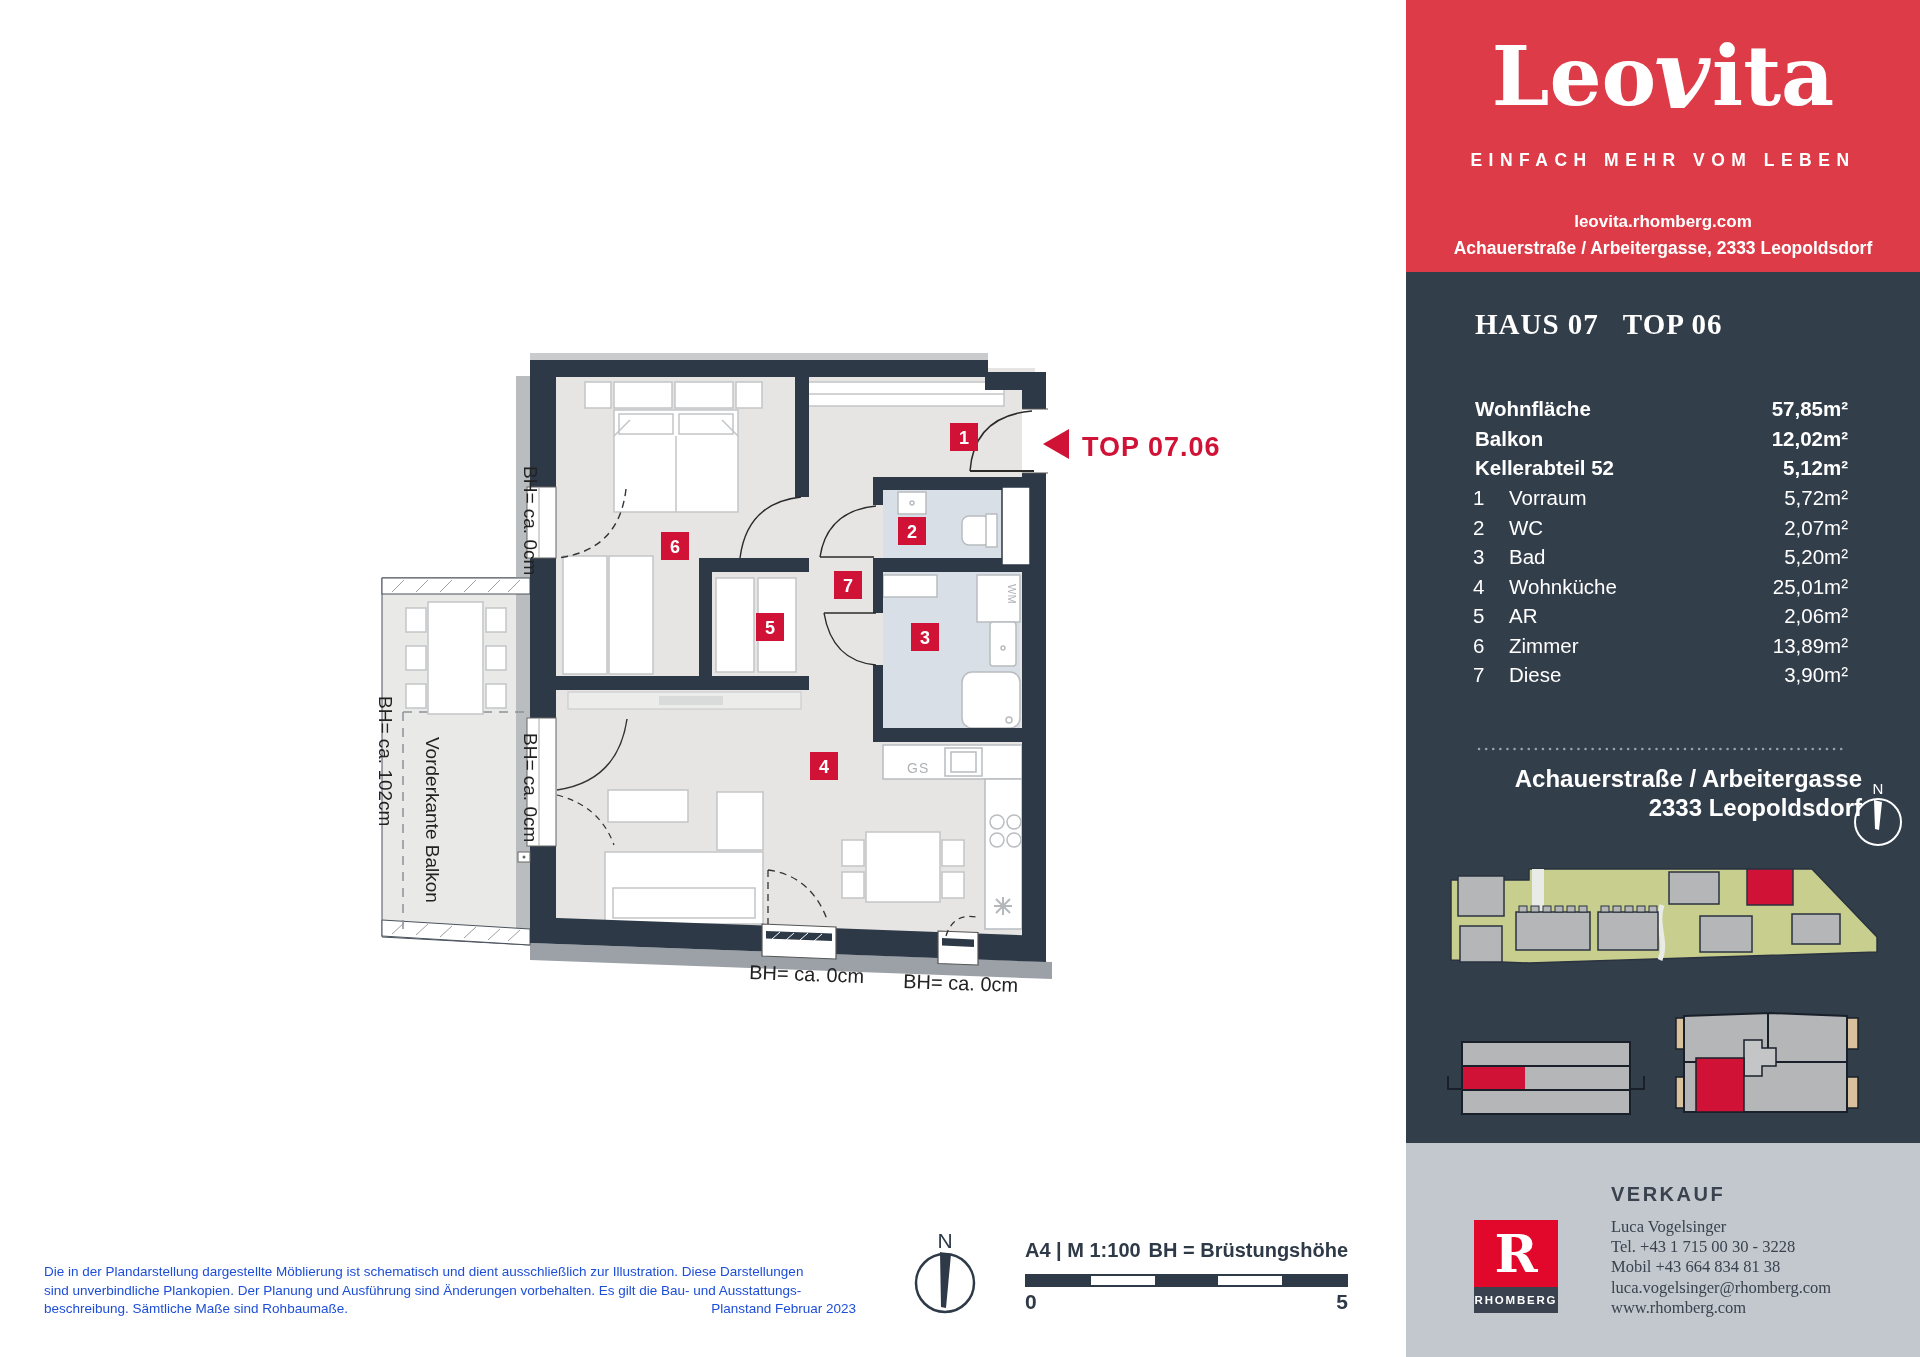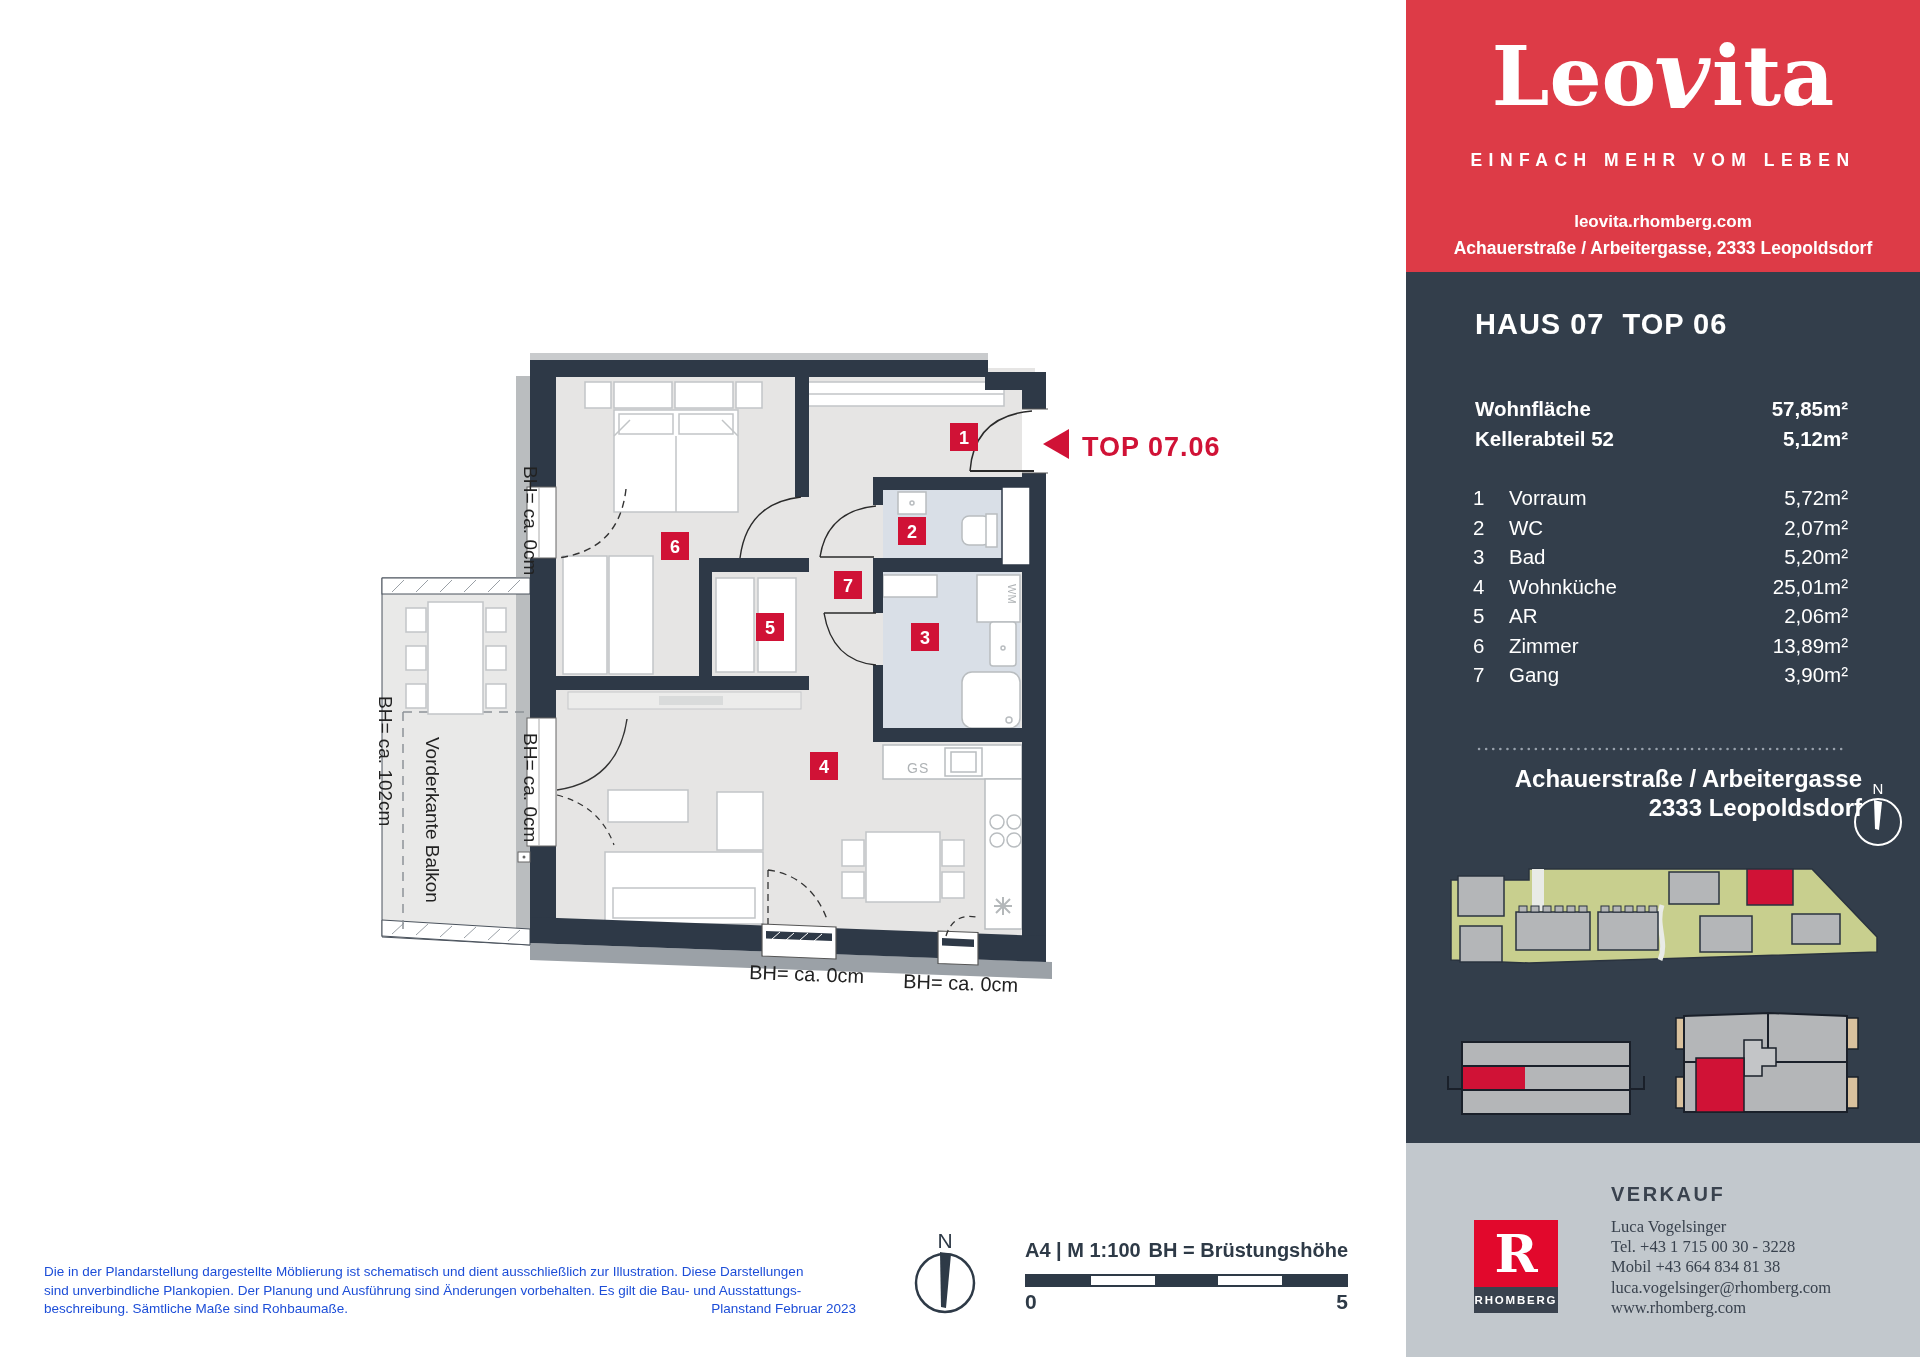--- a/index.html
+++ b/index.html
@@ -13,21 +13,21 @@
   #brand{position:absolute;top:26px;left:0;width:100%;text-align:center;
          font-family:"DejaVu Serif",serif;font-weight:bold;font-size:82px;line-height:92px;}
   #brand .swash{font-style:italic;font-size:96px;position:relative;top:3px;left:-2px;}
   #tagline{position:absolute;top:150px;left:0;width:100%;text-align:center;
            font-size:17.5px;font-weight:bold;letter-spacing:6.5px;}
   #website{position:absolute;top:212px;left:0;width:100%;text-align:center;font-size:17px;font-weight:bold;}
   #red-addr{position:absolute;top:238px;left:0;width:100%;text-align:center;font-size:17.5px;font-weight:bold;}
 
   
   #navy{position:absolute;left:1406px;top:272px;width:514px;height:871px;background:#333e4b;color:#fff;}
-  #haus-title{position:absolute;left:69px;top:36px;font-size:29px;font-weight:bold;letter-spacing:1px;display:flex;gap:18px;}
+  #haus-title{position:absolute;left:69px;top:36px;font-size:29px;font-weight:bold;letter-spacing:1px;display:flex;gap:24px;font-family:Liberation Serif, serif;}
   #areas{position:absolute;left:69px;top:90px;width:373px;font-size:20.5px;font-weight:bold;line-height:29.5px;margin-top:32px;}
   #areas .row{display:flex;}
   #areas .lab{flex:1;}
   #rooms{position:absolute;left:67px;top:211px;width:375px;font-size:20.5px;line-height:29.5px;}
   #rooms .row{display:flex;}
   #rooms .nr{width:36px;}
   #rooms .nm{flex:1;}
   #addr2{position:absolute;left:56px;top:492px;width:400px;text-align:right;font-size:24px;font-weight:bold;line-height:29px;}
 
   
@@ -279,20 +279,24 @@
       <span>HAUS 07</span>
       <span>TOP 06</span>
     </div>
 
     <div id="areas">
       <div class="row">
           <span class="lab">Wohnfläche</span>
           <span>57,85m²</span>
         </div>
       <div class="row">
+          <span class="lab">Balkon</span>
+          <span>12,02m²</span>
+        </div>
+      <div class="row">
           <span class="lab">Kellerabteil 52</span>
           <span>5,12m²</span>
         </div>
     </div>
 
     <div id="rooms">
       <div class="row">
           <span class="nr">1</span>
           <span class="nm">Vorraum</span>
           <span>5,72m²</span>
@@ -317,21 +321,21 @@
           <span class="nm">AR</span>
           <span>2,06m²</span>
         </div>
       <div class="row">
           <span class="nr">6</span>
           <span class="nm">Zimmer</span>
           <span>13,89m²</span>
         </div>
       <div class="row">
           <span class="nr">7</span>
-          <span class="nm">Gang</span>
+          <span class="nm">Diese</span>
           <span>3,90m²</span>
         </div>
     </div>
 
     <div id="addr2">
       <div>Achauerstraße / Arbeitergasse</div>
       <div>2333 Leopoldsdorf</div>
     </div>
 
     <svg class="abs" style="left:0;top:0;" width="514" height="871" viewBox="1406 272 514 871">

